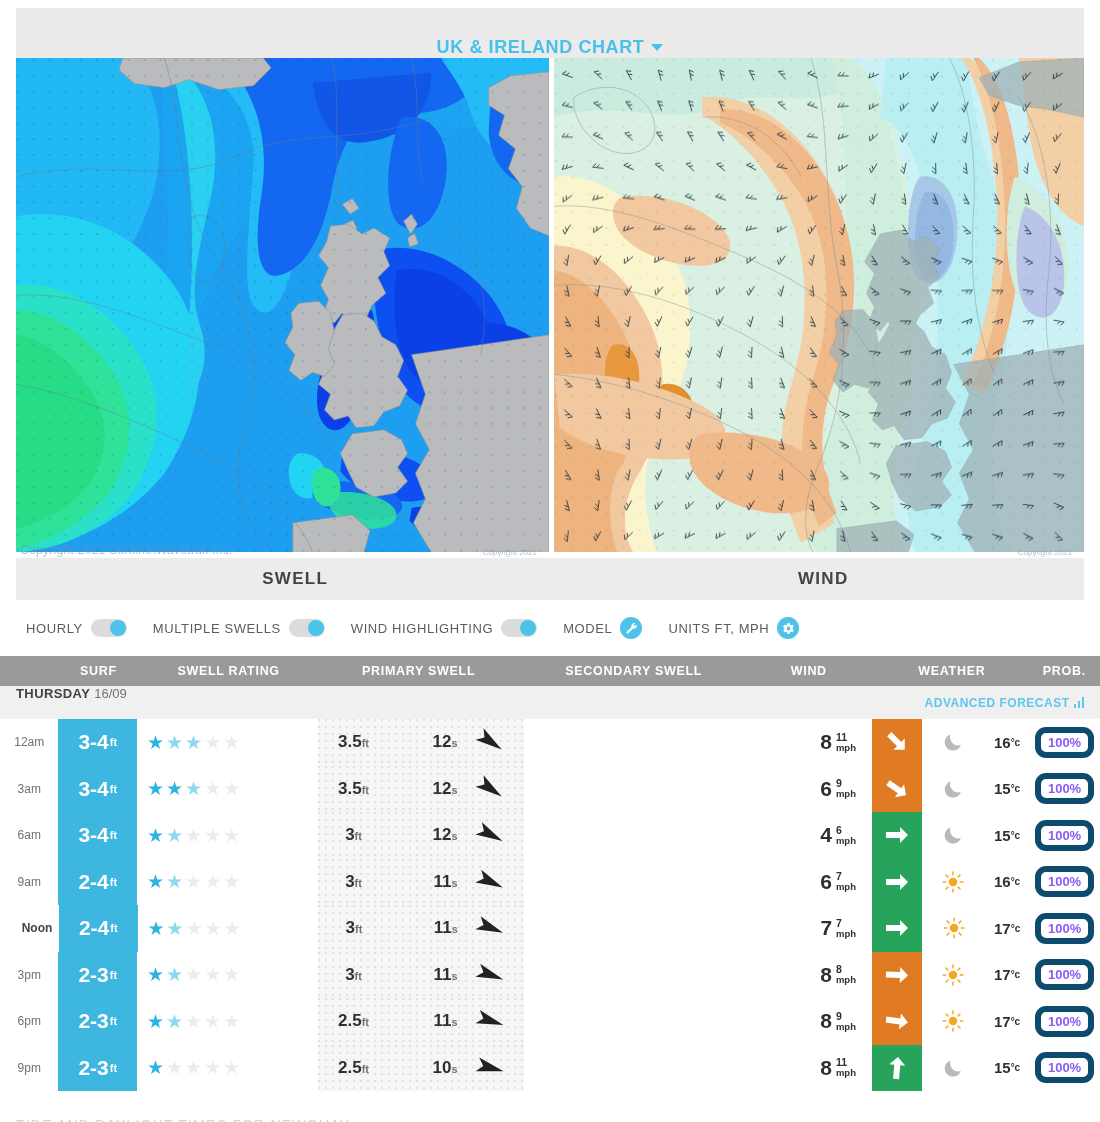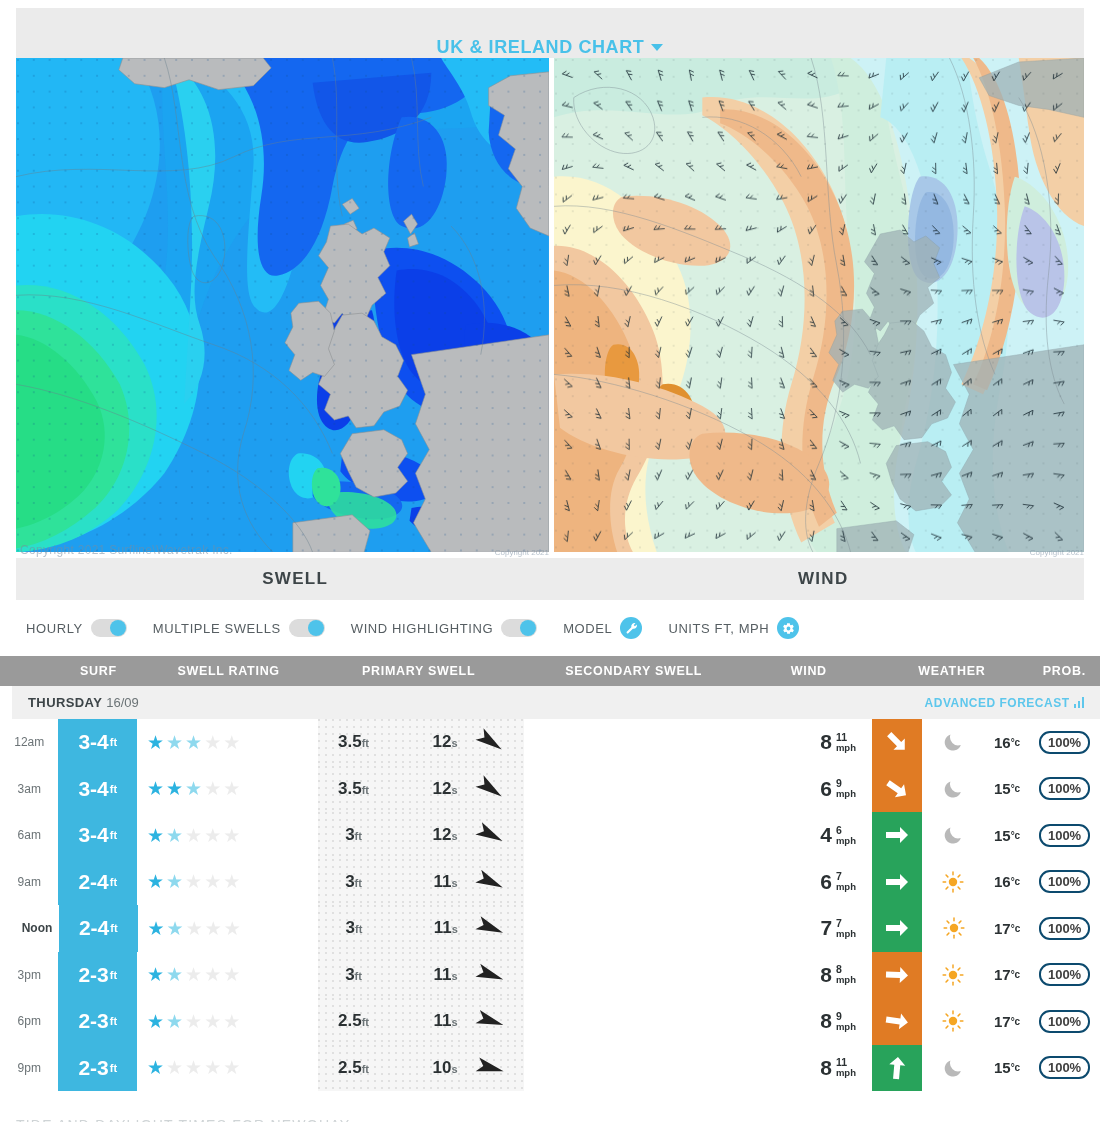--- a/index.html
+++ b/index.html
@@ -45,21 +45,21 @@
   .map-panel { position: relative; overflow: hidden; }
   .map-swell { width: 539px; }
   .map-wind  { width: 536px; }
   .map-canvas { position:absolute; inset:0; }
   .watermark {
     position: absolute; left: 4px; bottom: 1px;
     font-size: 12px; color: rgba(120,140,160,.55);
     letter-spacing: .3px; white-space: nowrap; margin-top: 10px;
   }
   .watermark-right {
-    position: absolute; right: 0; bottom: 1px;
+    position: absolute; right: 12px; bottom: 1px;
     font-size: 8px; color: rgba(120,140,160,.55);
     white-space: nowrap;
   }
 
   
   .map-captions {
     display: flex;
     margin: 0 16px;
     height: 42px;
     background: #ececec;
@@ -120,25 +120,24 @@
   .c-psw    { width: 206px; }
   .c-ssw    { width: 240px; }
   .c-wind   { width: 123px; }
   .c-dir    { width: 52px; }
   .c-wx     { width: 66px; }
   .c-temp   { width: 46px; }
   .c-prob   { width: 74px; }
 
   .day-row {
     height: 33px; background: #f0f0f0;
-    display: flex; align-items: center;
+    display: flex; 
     padding: 0 16px 0 16px;
     font-size: 13px; color: #3d4548;
     justify-content: space-between;
-    margin-left: 12px;
   }
   .day-name { font-weight: bold; letter-spacing: .4px; }
   .day-date { color: #6b7376; margin-left: 4px; }
   .adv-link {
     color: #5ec7ec; font-size: 12px; font-weight: bold;
     letter-spacing: .5px; cursor: pointer;
     display: flex; align-items: center; gap: 4px;
   }
   .bars { display: inline-flex; align-items: flex-end; gap: 1.5px; height: 11px; }
   .bars i { width: 2.5px; background: #5ec7ec; display: block; }
@@ -186,21 +185,21 @@
   .wind-sub { display: inline-block; margin-left: 4px; text-align: left; line-height: 1.05; }
   .wind-gust { font-size: 10.5px; font-weight: bold; color: #2b3133; display: block; }
   .wind-unit { font-size: 9.5px; font-weight: bold; color: #2b3133; display: block; }
 
   .dir-cell { color: #fff; }
 
   .wx-cell svg { display: block; }
   .temp-cell { font-size: 15px; font-weight: bold; color: #2b3133; }
   .temp-cell .unit { font-size: 10px; }
   .prob-cell .pill {
-    border: 2px solid #0c4a6e; color: #404040;
+    border: 6px solid #0c4a6e; color: #8b5cf6;
     border-radius: 11px; padding: 2px 7px;
     font-size: 13px; font-weight: bold;
   }
 
   .tide-head {
     margin-top: 26px; padding-left: 16px;
     font-size: 14px; color: #cfd4d6; letter-spacing: 1.2px;
     font-weight: normal;
   }
 </style>

